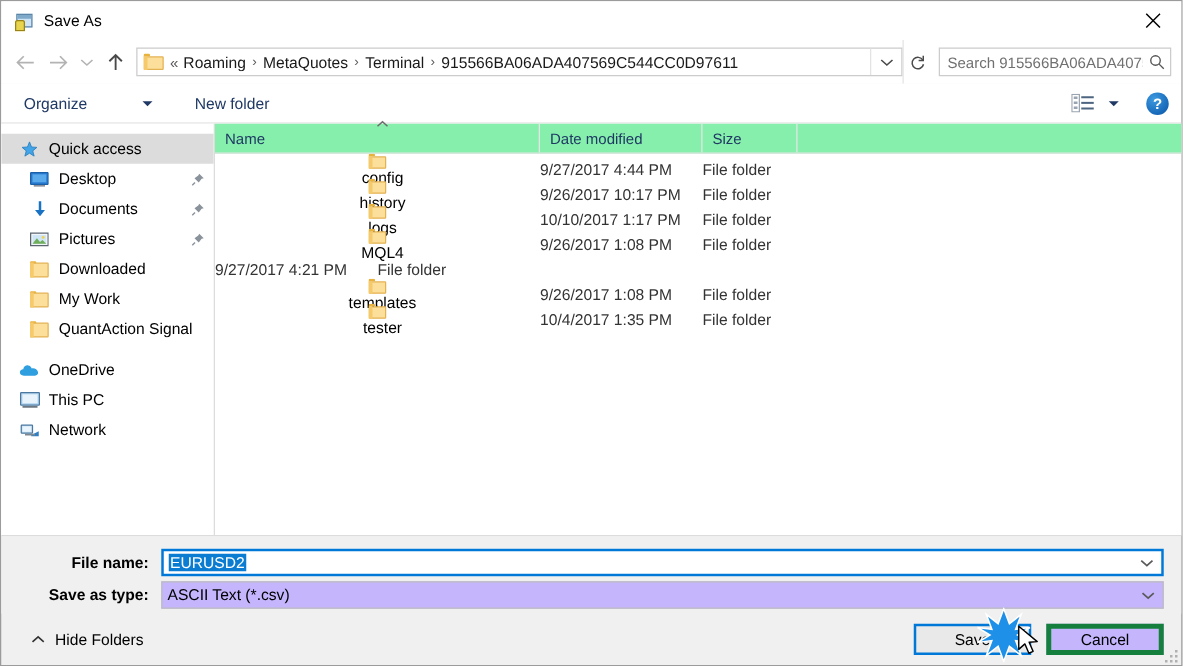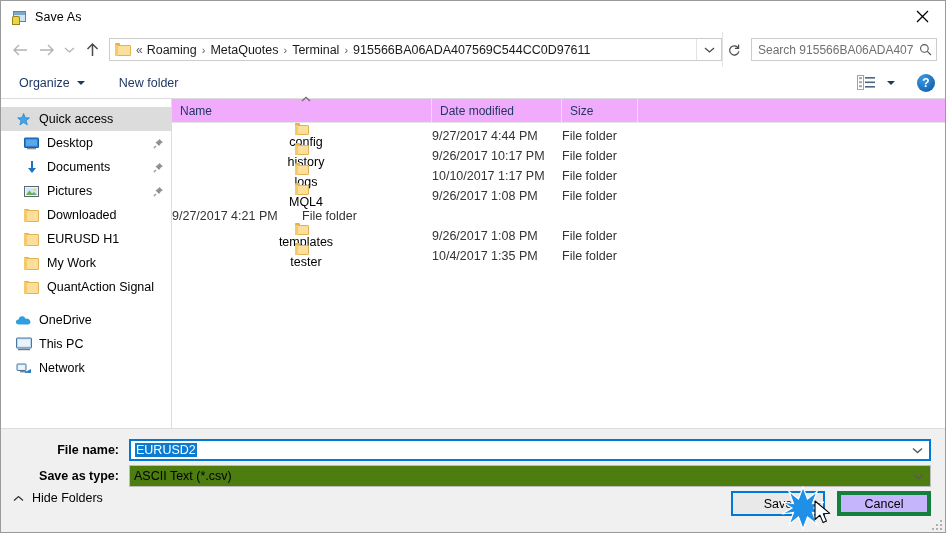--- a/index.html
+++ b/index.html
@@ -203,20 +203,21 @@
     box-sizing: border-box;
   }
   .tb-item {
     font-size: 12.5px;
     color: #1f3864;
     display: flex;
     align-items: center;
     margin-right: 26px;
     height: 24px;
     padding: 0 4px;
+    gap: 37px;
   }
   .tb-item .caret {
     margin-left: 7px;
     width: 0; height: 0;
     border-left: 4px solid transparent;
     border-right: 4px solid transparent;
     border-top: 4px solid #1f3864;
   }
   .tb-spacer { flex: 1; }
   .view-icon {
@@ -289,21 +290,21 @@
     min-width: 0;
     display: flex;
     flex-direction: column;
     background: #fff;
   }
   .colhdr {
     height: 23px;
     display: flex;
     align-items: stretch;
     border-bottom: 1px solid #e5e5e5;
-    background: #f0abfc;
+    background: #86efac;
     flex: none;
     position: relative;
   }
   .col {
     display: flex;
     align-items: center;
     font-size: 12px;
     color: #1f3864;
     padding-left: 8px;
     border-right: 1px solid #e5e5e5;
@@ -374,21 +375,21 @@
     align-items: center;
     position: relative;
     min-width: 0;
   }
   .combo.focused {
     border: 2px solid #0078d7;
     background: #ffffff;
   }
   .combo.plain {
     border: 1px solid #bdbdbd;
-    background: #4d7c0f;
+    background: #c4b5fd;
   }
   .combo .val {
     flex: 1;
     font-size: 12.5px;
     padding-left: 4px;
     white-space: nowrap;
     overflow: hidden;
     min-width: 0;
   }
   .combo .val .sel {
@@ -400,22 +401,22 @@
     width: 24px;
     display: flex; align-items: center; justify-content: center;
     flex: none;
   }
 
   
   .footer {
     flex: none;
     height: 41px;
     display: flex;
-    align-items: flex-start;
-    padding: 0 14px 0 12px;
+    align-items: center;
+    padding: 0 14px 0 24px;
     box-sizing: border-box;
     position: relative;
   }
   .hidefolders {
     display: flex;
     align-items: center;
     font-size: 12.5px;
     color: #000;
   }
   .hidefolders .chev { margin-right: 8px; display:flex; }
@@ -641,30 +642,20 @@
         <span class="sb-ico">
           <span class="folder-ico" style="width:15px;height:13px;display:block;position:relative;">
             <span class="tab"></span>
               <span class="body"></span>
               <span class="spine"></span>
           </span>
         </span>
         <span class="sb-label">Downloaded</span>
       </div>
 
-      <div class="sb-item">
-        <span class="sb-ico">
-          <span class="folder-ico" style="width:15px;height:13px;display:block;position:relative;">
-            <span class="tab"></span>
-              <span class="body"></span>
-              <span class="spine"></span>
-          </span>
-        </span>
-        <span class="sb-label">EURUSD H1</span>
-      </div>
 
       <div class="sb-item">
         <span class="sb-ico">
           <span class="folder-ico" style="width:15px;height:13px;display:block;position:relative;">
             <span class="tab"></span>
               <span class="body"></span>
               <span class="spine"></span>
           </span>
         </span>
         <span class="sb-label">My Work</span>

